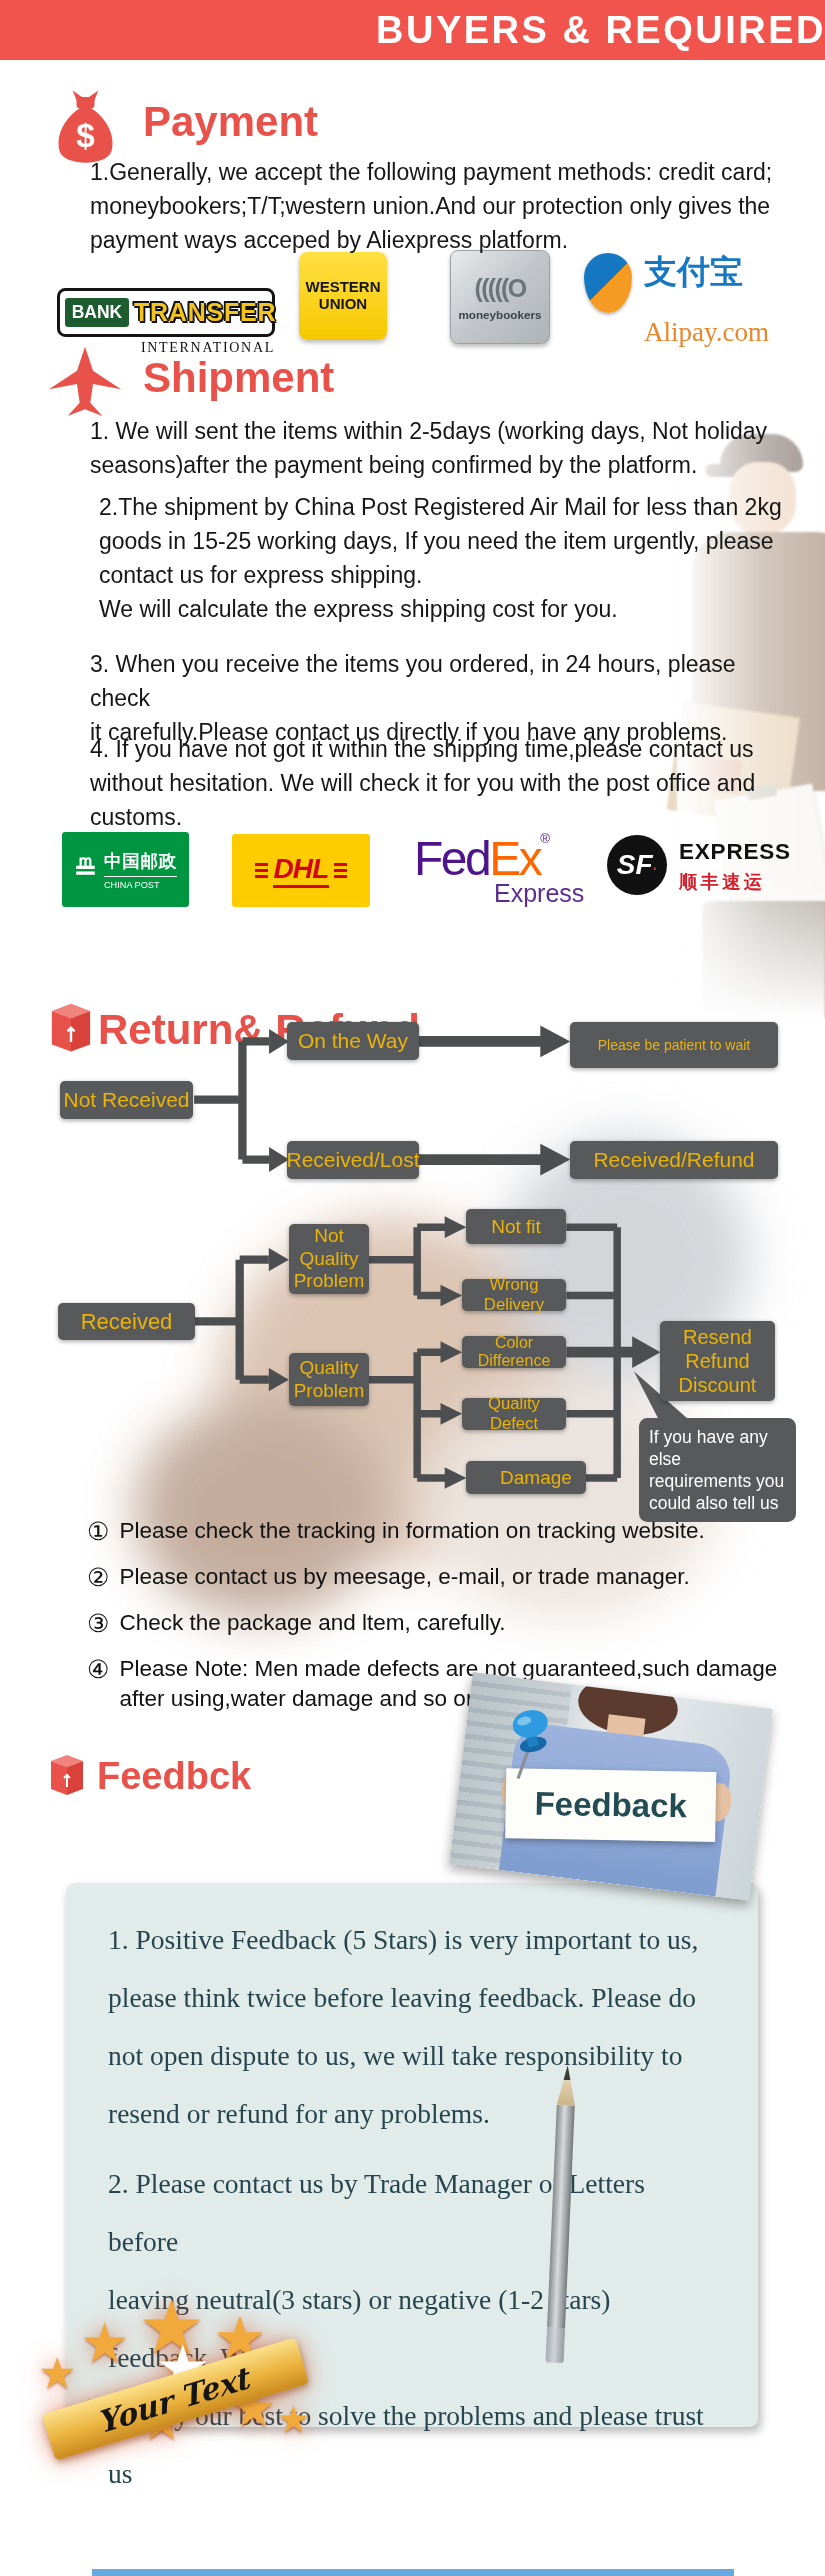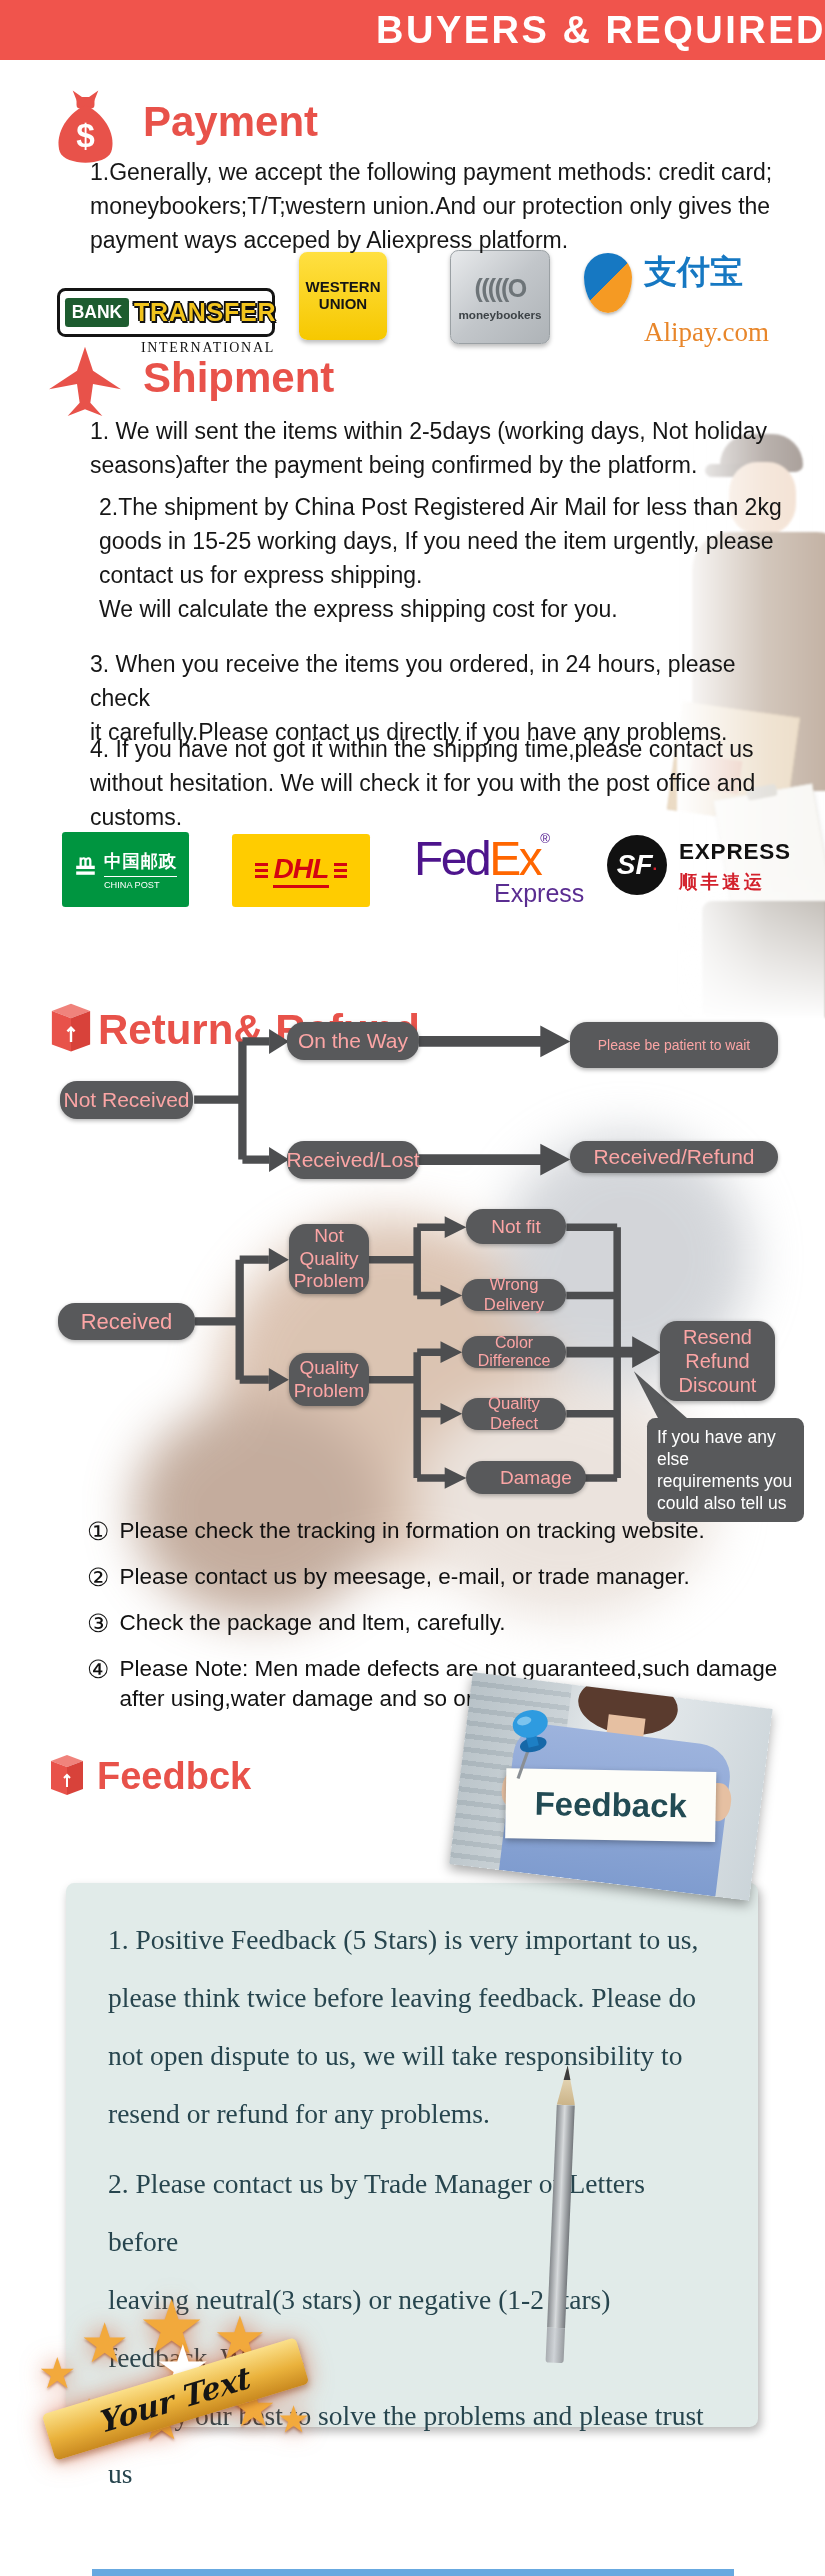--- a/index.html
+++ b/index.html
@@ -80,21 +80,21 @@
               border:1.7px solid #ddd8cc;transform:rotate(-10deg);box-shadow:0 2.5px 5px rgba(0,0,0,.2);}
   .dman .cliptop{position:absolute;left:33px;top:-6.7px;width:30px;height:11.7px;background:#b9b4a8;border-radius:3.3px;}
   .dman .legs{position:absolute;left:25px;top:467px;width:133px;height:117px;background:#6e6253;border-radius:10px;}
   .dman .fade{position:absolute;left:0;top:0;width:100%;height:100%;
               background:linear-gradient(90deg,#fff 0%,rgba(255,255,255,.25) 60%,rgba(255,255,255,0) 100%),
                          linear-gradient(0deg,#fff 0%,rgba(255,255,255,0) 25%);}
   
   .hsbg{left:67px;top:1084px;width:700px;height:567px;filter:blur(25px);opacity:.5;z-index:0;}
   .hsbg i{position:absolute;border-radius:50%;}
   
-  .flowbox{background:#58595b;color:#fca5a5;border-radius:17px;display:flex;align-items:center;
+  .flowbox{background:#58595b;color:#eab308;border-radius:5px;display:flex;align-items:center;
            justify-content:center;text-align:center;white-space:pre-line;z-index:2;
            box-shadow:0 1.7px 4.2px rgba(0,0,0,.3);}
   .bubble{background:#58595b;color:#fff;border-radius:8.3px;padding:8.3px 10px;font-size:17.5px;
           line-height:22px;white-space:pre-line;z-index:2;}
   .flowsvg{z-index:1;}
   
   .notes{left:87px;top:1516px;width:692px;z-index:2;}
   .note{display:flex;gap:10px;margin-bottom:16px;font-size:22.5px;color:#111;}
   .note .circ{font-size:25px;line-height:30px;}
   .note .txt{white-space:pre-line;line-height:30px;}
@@ -270,21 +270,21 @@
     <path d="M502 69 H650" stroke="#4d4e50" stroke-width="13" fill="none"></path>
     <polygon points="648,50 648,88 684,69" fill="#4d4e50"></polygon>
     <path d="M502 211 H650" stroke="#4d4e50" stroke-width="13" fill="none"></path>
     <polygon points="648,192 648,230 684,211" fill="#4d4e50"></polygon>
   </svg>
 
   <div class="abs flowbox" style="left:60px;top:1081px;width:133px;height:38px;font-size:21px;">Not Received</div>
   <div class="abs flowbox" style="left:287px;top:1022px;width:132px;height:38px;font-size:21px;">On the Way</div>
   <div class="abs flowbox" style="left:570px;top:1022px;width:208px;height:46px;font-size:14px;">Please be patient to wait</div>
   <div class="abs flowbox" style="left:287px;top:1141px;width:132px;height:38px;font-size:21px;">Received/Lost</div>
-  <div class="abs flowbox" style="left:570px;top:1141px;width:208px;height:32px;font-size:21px;">Received/Refund</div>
+  <div class="abs flowbox" style="left:570px;top:1141px;width:208px;height:38px;font-size:21px;">Received/Refund</div>
 
   <svg class="abs flowsvg" style="left:0;top:1193px;" width="826" height="350" viewBox="0 0 990 420">
     <path d="M233 154 H287 M287 80 V224 M287 80 H322 M287 224 H322" stroke="#4d4e50" stroke-width="10" fill="none"></path>
     <polygon points="322,66 322,94 346,80" fill="#4d4e50"></polygon>
     <polygon points="322,210 322,238 346,224" fill="#4d4e50"></polygon>
     <path d="M442 80 H500 M500 41 V123 M500 41 H535 M500 123 H530" stroke="#4d4e50" stroke-width="9" fill="none"></path>
     <polygon points="533,28 533,54 559,41" fill="#4d4e50"></polygon>
     <polygon points="528,110 528,136 554,123" fill="#4d4e50"></polygon>
     <path d="M442 224 H500 M500 191 V342 M500 191 H530 M500 265 H530 M500 342 H535" stroke="#4d4e50" stroke-width="9" fill="none"></path>
     <polygon points="528,178 528,204 554,191" fill="#4d4e50"></polygon>
@@ -303,21 +303,21 @@
   <div class="abs flowbox" style="left:289px;top:1353px;width:80px;height:53px;font-size:19px;line-height:22.5px;">Quality
 Problem</div>
   <div class="abs flowbox" style="left:466px;top:1209px;width:100px;height:35px;font-size:19px;">Not fit</div>
   <div class="abs flowbox" style="left:462px;top:1279px;width:104px;height:32px;font-size:16.7px;">Wrong Delivery</div>
   <div class="abs flowbox" style="left:462px;top:1336px;width:104px;height:32px;font-size:16px;">Color Difference</div>
   <div class="abs flowbox" style="left:462px;top:1398px;width:104px;height:32px;font-size:16.7px;">Quality Defect</div>
   <div class="abs flowbox" style="left:466px;top:1461px;width:100px;height:33px;font-size:19px;padding-left:20px;">Damage</div>
   <div class="abs flowbox" style="left:660px;top:1321px;width:115px;height:80px;font-size:20px;line-height:24px;">Resend
 Refund
 Discount</div>
-  <div class="abs bubble" style="left:639px;top:1418px;width:137px;height:87px;margin-left:8px;">If you have any else
+  <div class="abs bubble" style="left:639px;top:1418px;width:137px;height:87px;">If you have any else
 requirements you
 could also tell us</div>
 
   <div class="abs notes">
     <div class="note">
       <span class="circ">①</span>
       <span class="txt">Please check the tracking in formation on tracking website.</span>
     </div>
     <div class="note">
       <span class="circ">②</span>

